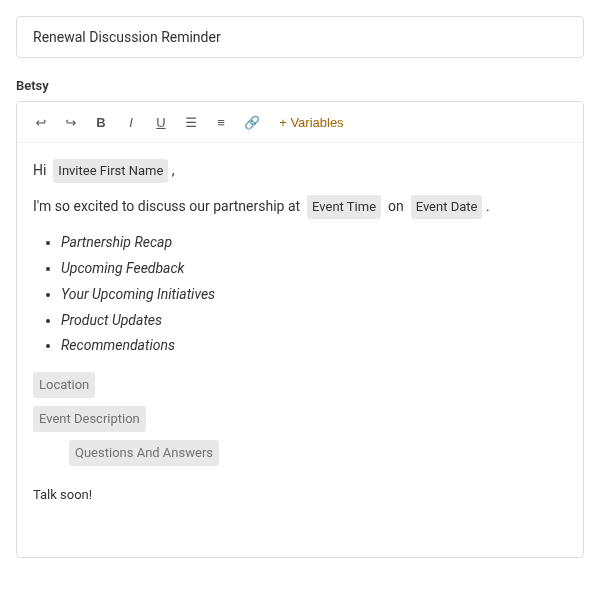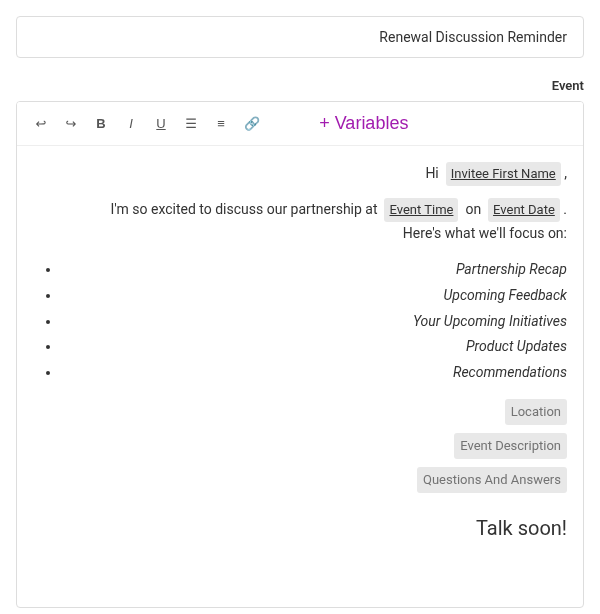--- a/index.html
+++ b/index.html
@@ -1,19 +1,18 @@
 <!DOCTYPE html>
 <html><head>
   <meta charset="utf-8">
   <style>
     * {
       box-sizing: border-box;
       margin: 0;
       padding: 0;
-      text-align: right;
     }
 
     body {
       font-family: -apple-system, BlinkMacSystemFont, 'Segoe UI', Roboto, sans-serif;
       font-size: 14px;
       color: #333;
       background: #fff;
       width: 600px;
       min-height: 614px;
       padding: 16px;
@@ -79,47 +78,45 @@
     .toolbar-underline {
       text-decoration: underline;
     }
 
     .variables-btn {
       background: none;
       border: none;
       cursor: pointer;
       padding: 3px 8px;
       border-radius: 3px;
-      font-size: 18px;
-      color: #a21caf;
+      font-size: 13px;
+      color: #a16207;
       display: flex;
       align-items: center;
       gap: 2px;
-      margin-left: 40px;
     }
 
     .editor-body {
       padding: 16px;
       font-size: 14px;
       color: #333;
       line-height: 1.7;
     }
 
     .editor-body p {
       margin-bottom: 12px;
     }
 
     .variable-tag {
       background: #e8e8e8;
       border-radius: 3px;
       padding: 1px 5px;
       font-size: 13px;
       color: #333;
       display: inline-block;
-      text-decoration: underline;
     }
 
     .bullet-list {
       list-style: disc;
       padding-left: 28px;
       margin-bottom: 14px;
       font-style: italic;
     }
 
     .bullet-list li {
@@ -135,31 +132,31 @@
       color: #737373;
       display: inline-block;
       margin-bottom: 4px;
     }
 
     .tag-line {
       margin-bottom: 4px;
     }
 
     .sign-off {
-      font-size: 20px;
+      font-size: 13px;
     }
   </style>
 </head>
 <body>
 
 <div class="subject-section">
   <span class="subject-text">Renewal Discussion Reminder</span>
 </div>
 
-<div class="body-label">Event</div>
+<div class="body-label">Betsy</div>
 
 <div class="editor-container">
 
   <div class="toolbar">
     <button class="toolbar-btn">
       <span>↩</span>
     </button>
     <button class="toolbar-btn">
       <span>↪</span>
     </button>
@@ -194,21 +191,20 @@
       <span>,</span>
     </p>
 
     <p>
       <span>I'm so excited to discuss our partnership at</span>
       &nbsp;<span class="variable-tag">Event Time</span>
       &nbsp;<span>on</span>
       &nbsp;<span class="variable-tag">Event Date</span>
       <span>.</span>
       <br>
-      <span>Here's what we'll focus on:</span>
     </p>
 
     <ul class="bullet-list">
       <li>Partnership Recap</li>
       <li>Upcoming Feedback</li>
       <li>Your Upcoming Initiatives</li>
       <li>Product Updates</li>
       <li>Recommendations</li>
     </ul>
 

